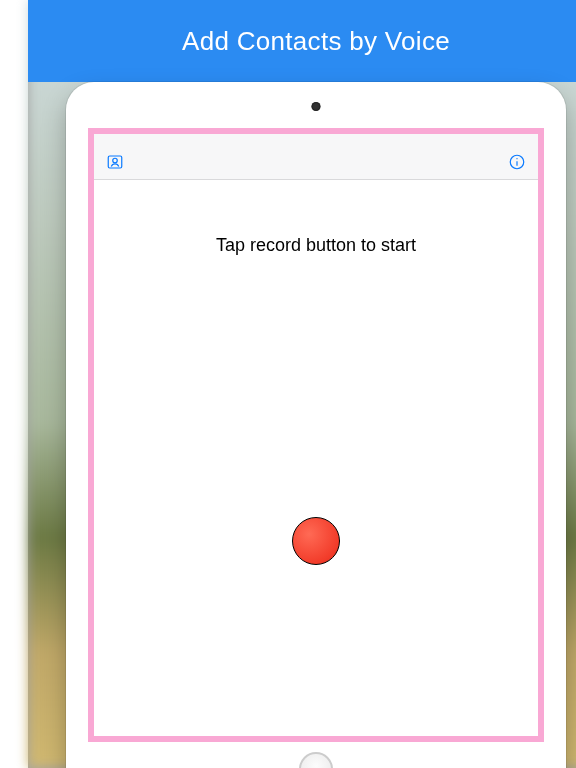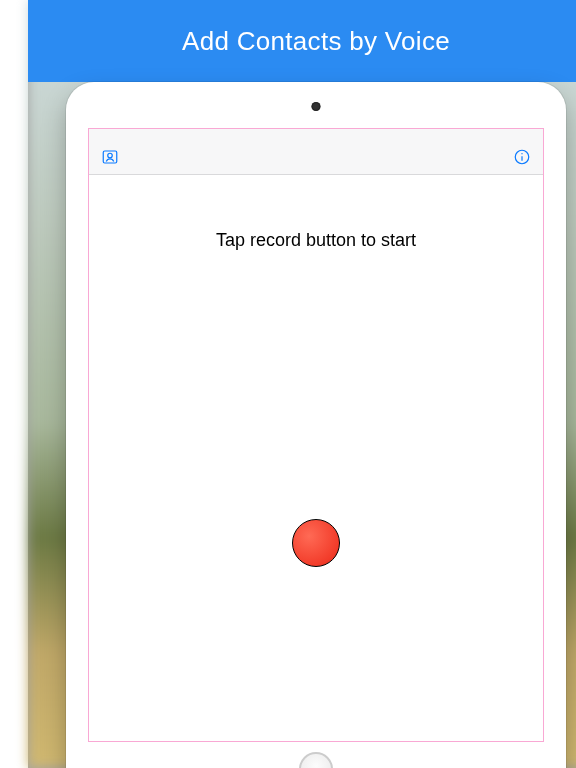--- a/index.html
+++ b/index.html
@@ -38,21 +38,21 @@
   }
   .home-btn {
     position: absolute;
     bottom: 16px; left: 50%; transform: translateX(-50%);
     width: 34px; height: 34px; border-radius: 50%;
     border: 2px solid #ccc;
     background: radial-gradient(circle at 50% 40%, #fcfcfc, #e8e8e8);
   }
   .screen {
     width: 100%; height: 100%;
-    border: 1px solid #f9a8d4;
+    border: 6px solid #f9a8d4;
     background: #fff;
     display: flex; flex-direction: column;
     position: relative;
   }
   .statusbar {
     height: 10px; background: #f7f7f8; border-bottom: 0;
   }
   .toolbar {
     height: 36px;
     background: #f7f7f8;

